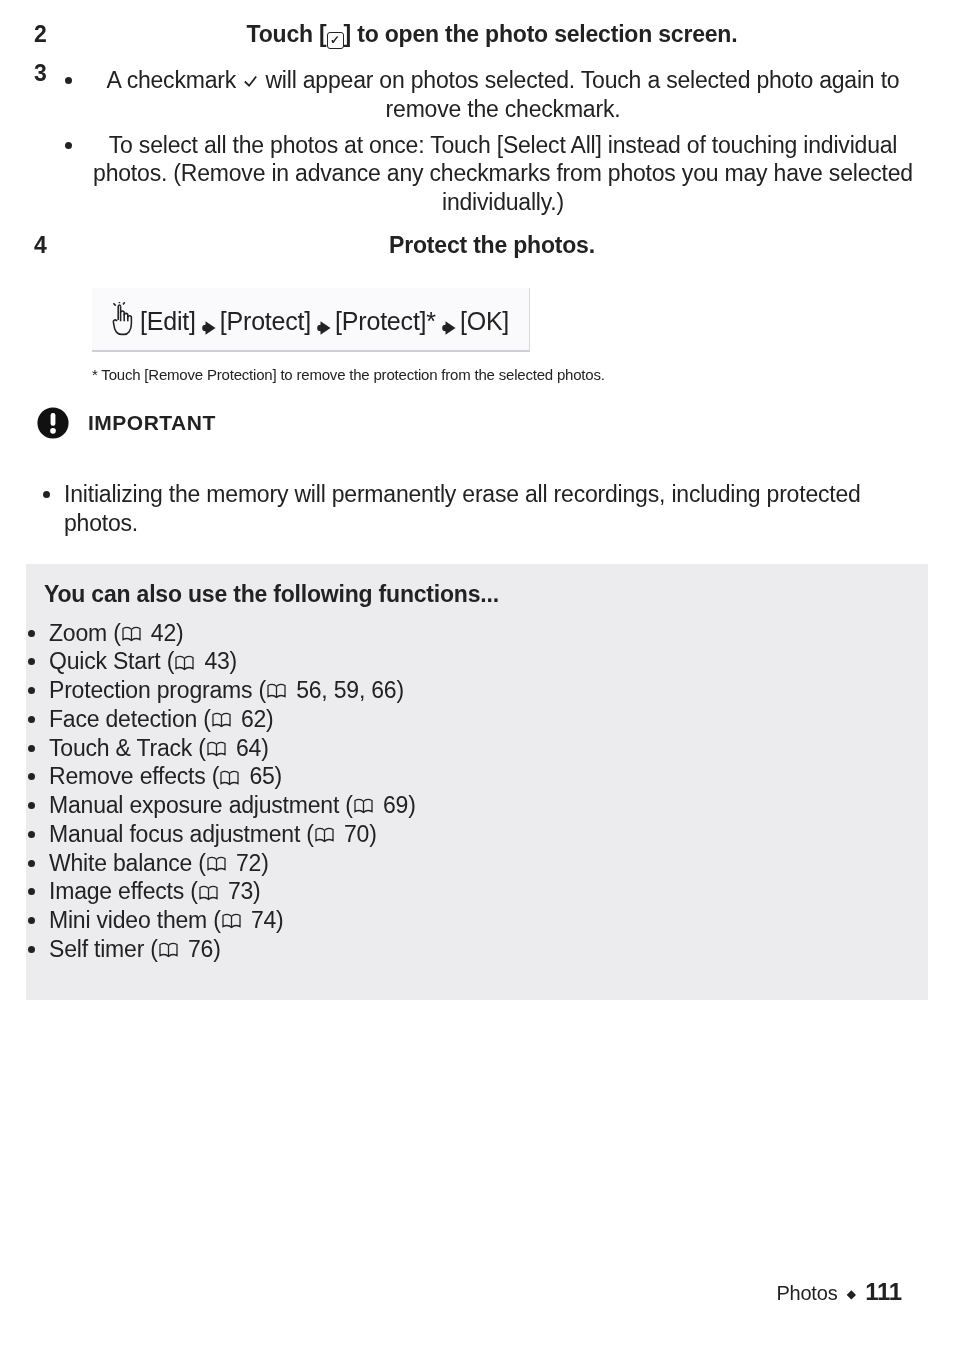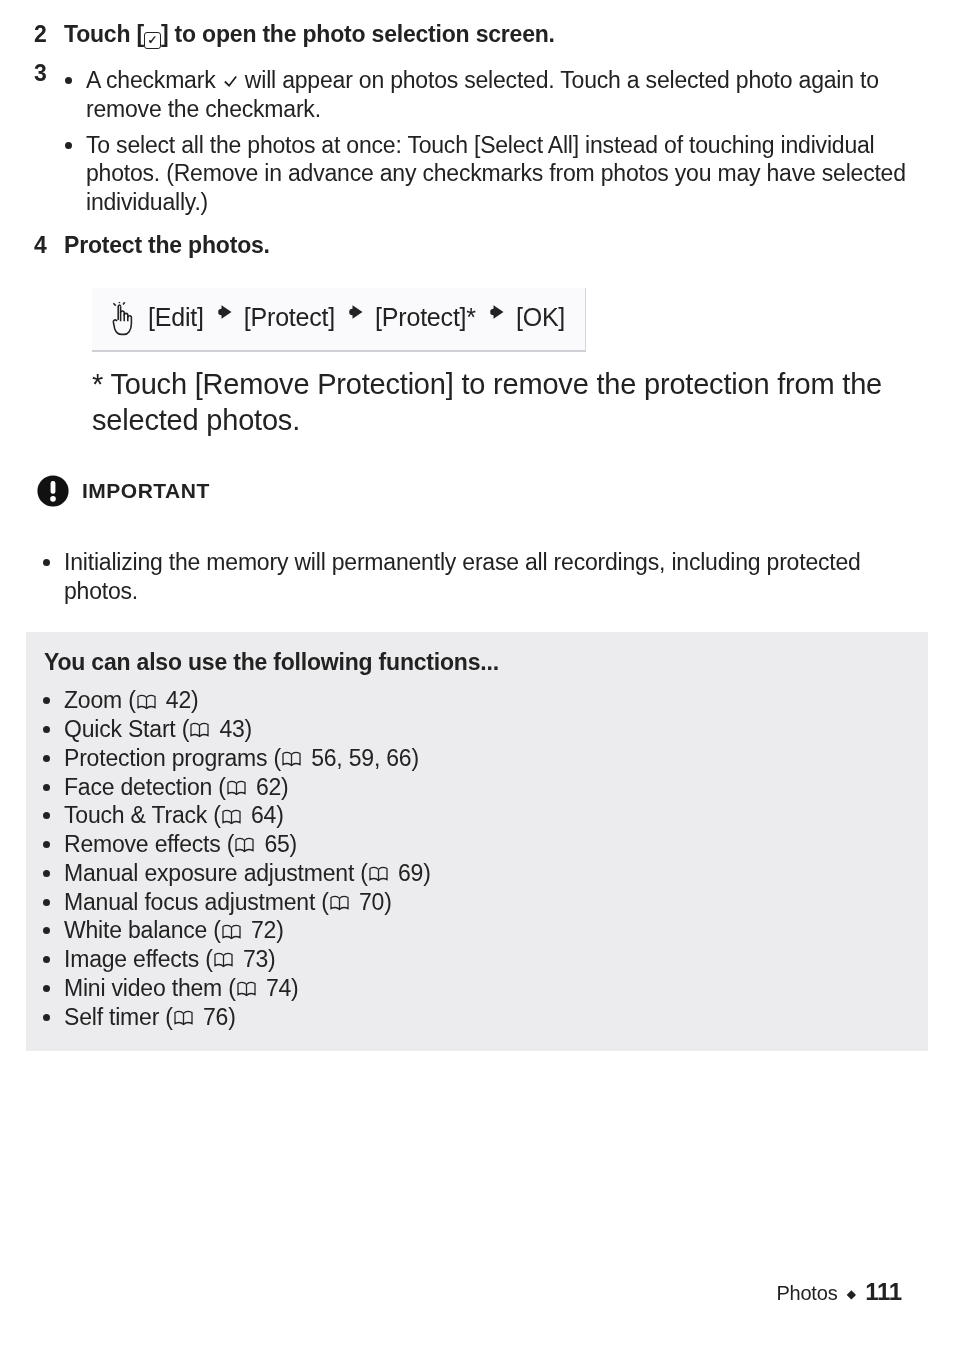--- a/index.html
+++ b/index.html
@@ -10,64 +10,64 @@
     color: #222;
     width: 954px;
     height: 1345px;
     padding: 20px 34px 0 34px;
     line-height: 1.25;
     letter-spacing: -0.2px;
     position: relative;
   }
   .step { display: flex; margin-bottom: 10px; }
   .step-num { font-weight: 600; width: 30px; flex: 0 0 30px; }
-  .step-body { flex: 1; }
+  .step-body { flex: 1; text-align: center; }
   .step-title { font-weight: 600; }
   .sub-bullets { list-style: disc; margin-left: 22px; margin-top: 4px; }
   .sub-bullets li { margin-bottom: 4px; font-weight: 300; margin-top: 7px; }
   .step3 .sub-bullets { margin-left: 22px; }
   .sequence-box {
     margin: 18px 0 14px 58px;
     padding: 14px 20px 12px 16px;
     background: #fafafc;
     border-right: 1px solid #d6d6dc;
     border-bottom: 2px solid #cfcfd6;
     display: inline-flex;
-    align-items: flex-start;
-    gap: 10px;
+    align-items: flex-end;
+    gap: 2px;
     font-size: 25px;
     font-weight: 300;
   }
   .footnote {
-    font-size: 29px;
+    font-size: 15px;
     font-weight: 300;
     margin-left: 58px;
-    margin-bottom: 36px;
+    margin-bottom: 22px;
   }
   .important-row {
     display: flex;
     align-items: center;
-    gap: 12px;
+    gap: 18px;
     margin-bottom: 6px;
     margin-left: 2px;
   }
   .important-label {
     font-weight: 700;
     font-size: 21px;
     letter-spacing: 0.5px;
   }
   .important-bullets { list-style: disc; margin-left: 30px; font-weight: 300; margin-bottom: 26px; margin-top: 40px; }
   .gray-box {
     background: #ececee;
-    padding: 16px 18px 20px 18px;
+    padding: 16px 18px 36px 18px;
     margin: 0 -8px;
   }
   .box-heading { font-weight: 700; font-size: 23px; margin-bottom: 10px; }
   .box-intro { font-weight: 300; margin-bottom: 4px; }
-  .box-bullets { list-style: disc; margin-left: 20px; font-weight: 300; }
+  .box-bullets { list-style: disc; margin-left: 5px; font-weight: 300; }
   .box-bullets li { margin-bottom: 0px; }
   svg { vertical-align: middle; }
   .footer {
     position: absolute;
     bottom: 38px;
     right: 52px;
     font-size: 20px;
     font-weight: 300;
   }
   .pagenum { font-weight: 700; font-size: 24px; }

